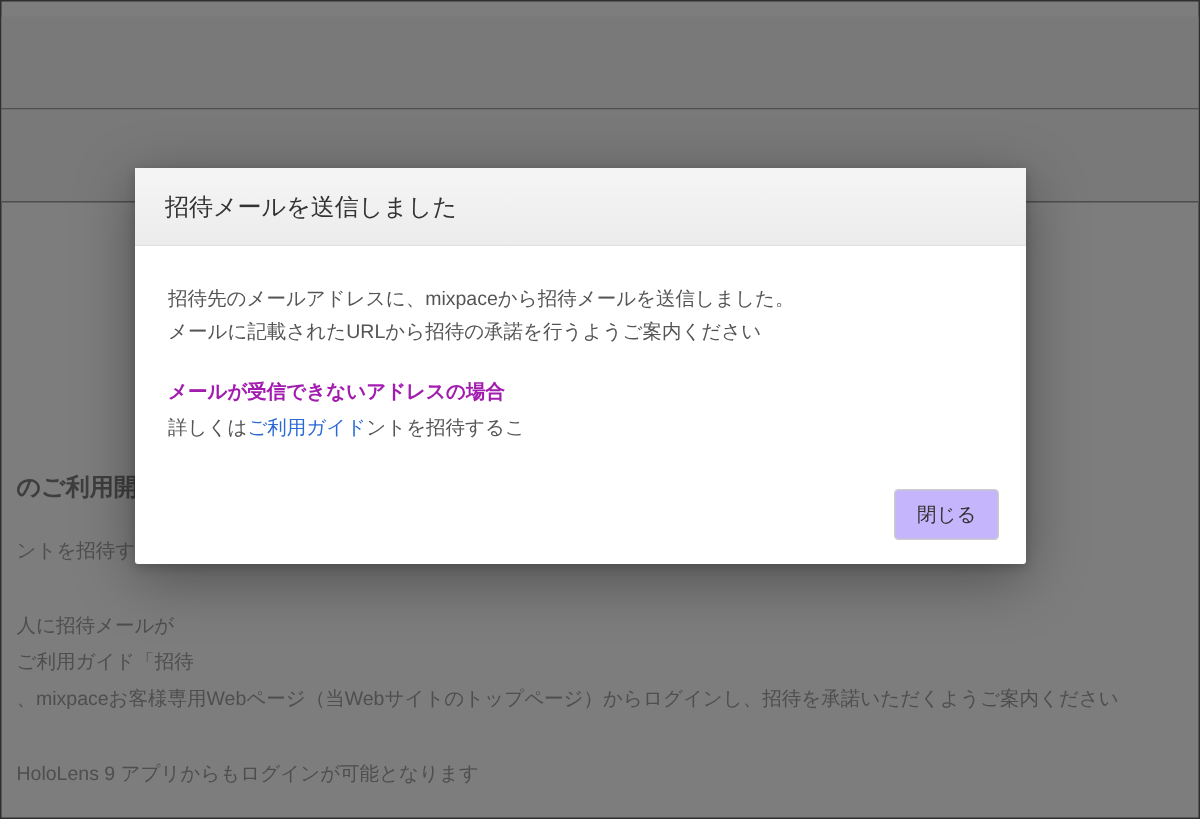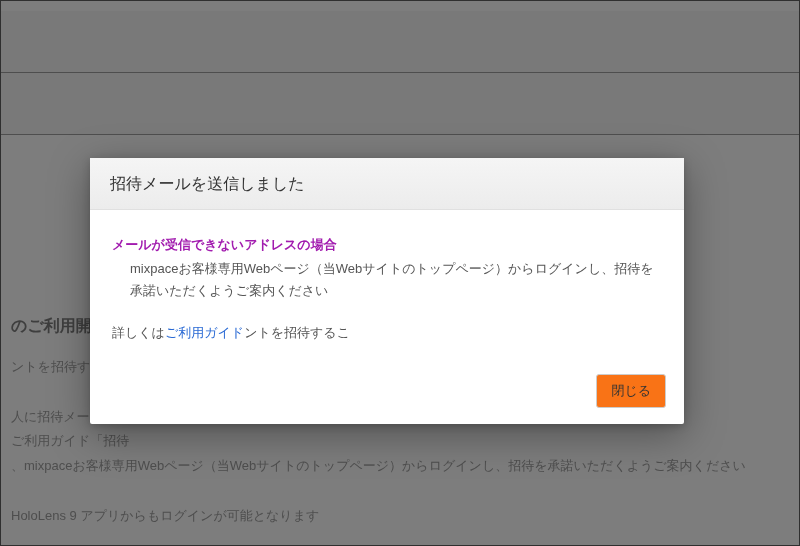--- a/index.html
+++ b/index.html
@@ -48,21 +48,20 @@
       justify-content: center;
     }
     .dialog {
       width: 594px;
       background: #fff;
       box-shadow: 0 10px 40px rgba(0,0,0,0.35), 0 2px 8px rgba(0,0,0,0.2);
       border-radius: 2px;
       position: absolute;
       top: 112px;
       left: 90px;
-      margin-top: 46px;
     }
     .dialog-header {
       background: linear-gradient(to bottom, #f5f5f5, #ececec);
       padding: 16px 20px 14px 20px;
       border-bottom: 1px solid #e0e0e0;
     }
     .dialog-title {
       font-size: 16px;
       color: #333;
       font-weight: 500;
@@ -88,21 +87,21 @@
     .link {
       color: #2a6ad4;
       text-decoration: none;
     }
     .dialog-footer {
       padding: 12px 18px 16px 18px;
       display: flex;
       justify-content: flex-end;
     }
     .btn-close {
-      background: #f97316;
+      background: #c4b5fd;
       border: 1px solid #ccc;
       border-radius: 3px;
       padding: 7px 14px;
       font-size: 13px;
       color: #333;
       cursor: pointer;
       font-family: inherit;
     }
   </style>
 </head>
@@ -122,22 +121,25 @@
     <div>HoloLens 9 アプリからもログインが可能となります</div>
   </div>
 </div>
 
 <div class="overlay">
   <div class="dialog">
     <div class="dialog-header">
       <div class="dialog-title">招待メールを送信しました</div>
     </div>
     <div class="dialog-body">
+      <div class="body-para">
+        <div>招待先のメールアドレスに、mixpaceから招待メールを送信しました。</div>
+        <div>メールに記載されたURLから招待の承諾を行うようご案内ください</div>
+      </div>
       <div class="sub-heading">メールが受信できないアドレスの場合</div>
-      <div class="sub-body">mixpaceお客様専用Webページ（当Webサイトのトップページ）からログインし、招待を承諾いただくようご案内ください</div>
       <div class="link-line">
         <span>詳しくは</span><a href="#" class="link">ご利用ガイド</a><span>ントを招待するこ</span>
       </div>
     </div>
     <div class="dialog-footer">
       <button class="btn-close">閉じる</button>
     </div>
   </div>
 </div>
 

